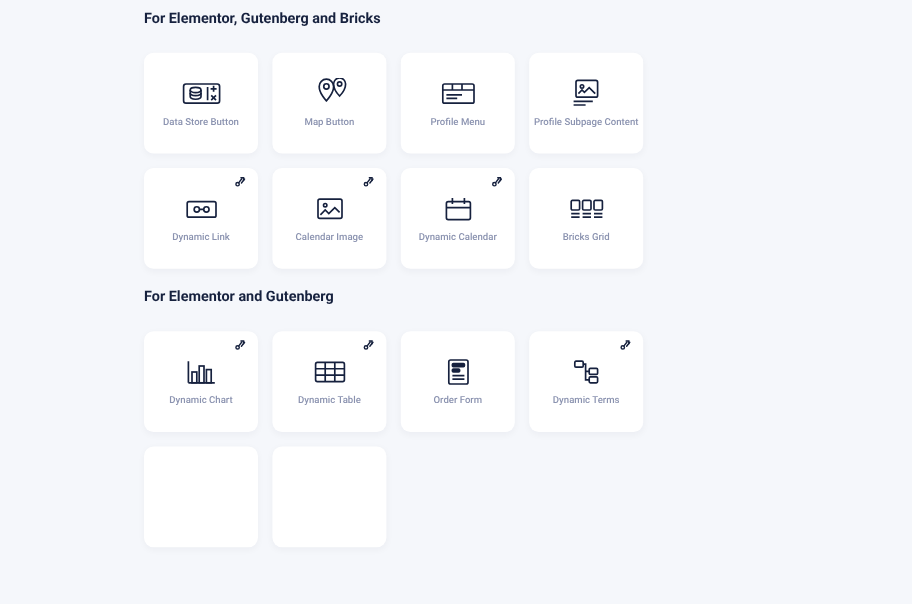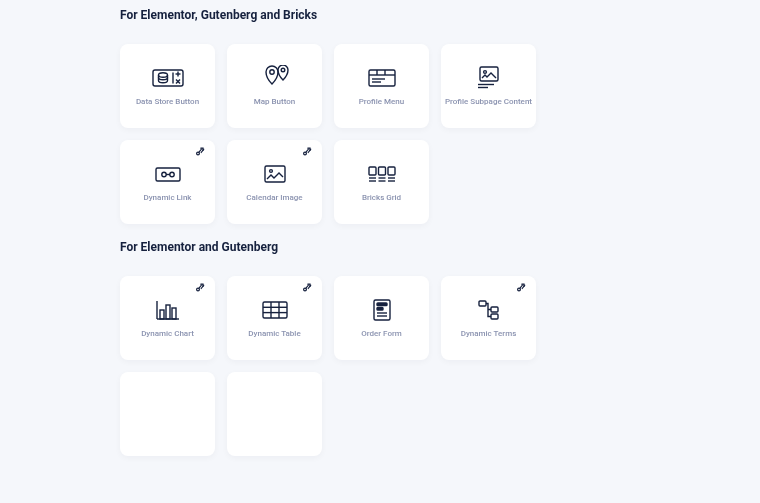--- a/index.html
+++ b/index.html
@@ -152,20 +152,39 @@
         <span class="card-icon">
           <svg viewBox="0 0 34 24" stroke="#16213e" stroke-width="1.4" fill="none" width="34" height="26">
   <rect x="7" y="4" width="20" height="16" rx="1.5"></rect>
   <circle cx="13" cy="9" r="1.4"></circle>
   <path d="M9 17 l4-4 3 3 5-5 4 4"></path>
 </svg>
         </span>
         <span class="card-label">Calendar Image</span>
       </div>
       <div class="card">
+        <span class="badge">
+          <svg viewBox="0 0 10 10" stroke="#16213e" stroke-width="1.2" fill="none" stroke-linecap="round" width="10" height="10">
+  <circle cx="3" cy="7.5" r="1.4"></circle>
+  <path d="M4 6.2 L6.5 3"></path>
+  <path d="M5.8 2.2 L8 2.2 L8 4.4"></path>
+  <path d="M6.2 6.5 L8.8 3.2"></path>
+</svg>
+        </span>
+        <span class="card-icon">
+          <svg viewBox="0 0 34 24" stroke="#16213e" stroke-width="1.4" fill="none" width="34" height="26">
+  <rect x="7" y="6" width="20" height="15" rx="1.5"></rect>
+  <line x1="7" y1="11" x2="27" y2="11"></line>
+  <line x1="12" y1="3" x2="12" y2="8"></line>
+  <line x1="22" y1="3" x2="22" y2="8"></line>
+</svg>
+        </span>
+        <span class="card-label">Dynamic Calendar</span>
+      </div>
+      <div class="card">
         <span class="card-icon">
           <svg viewBox="0 0 34 20" stroke="#16213e" stroke-width="1.4" fill="none" width="34" height="26">
   <rect x="4" y="3" width="7" height="8" rx="1"></rect>
   <rect x="13.5" y="3" width="7" height="8" rx="1"></rect>
   <rect x="23" y="3" width="7" height="8" rx="1"></rect>
   <line x1="4" y1="14" x2="11" y2="14"></line>
   <line x1="13.5" y1="14" x2="20.5" y2="14"></line>
   <line x1="23" y1="14" x2="30" y2="14"></line>
   <line x1="4" y1="17" x2="11" y2="17"></line>
   <line x1="13.5" y1="17" x2="20.5" y2="17"></line>

